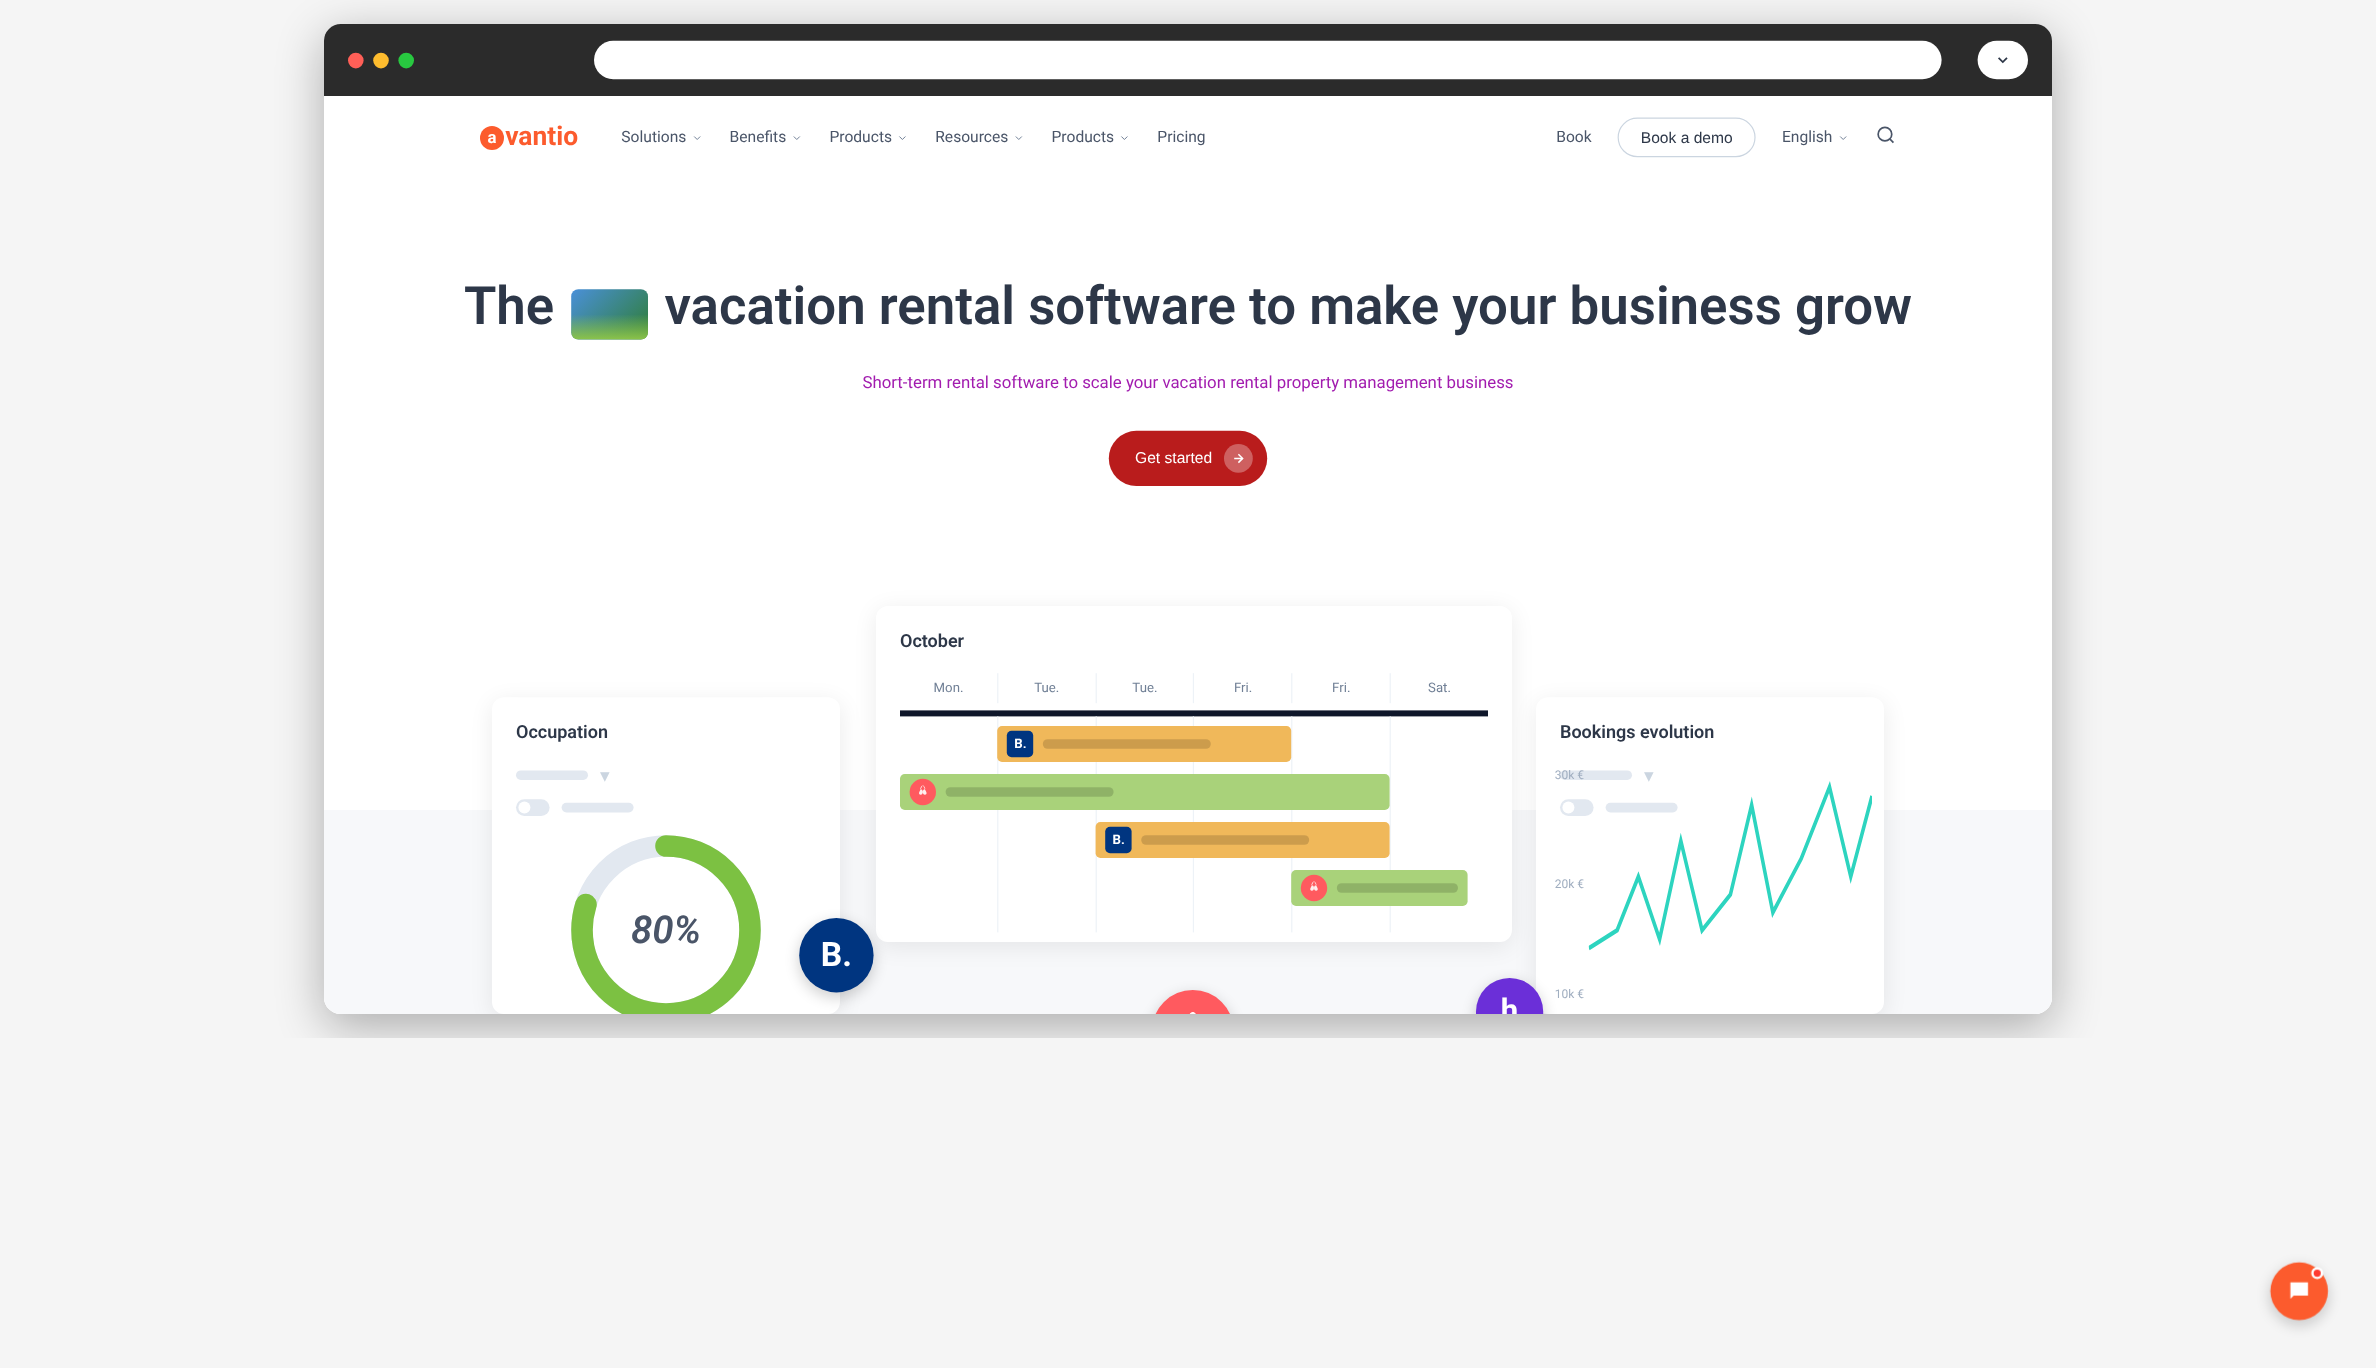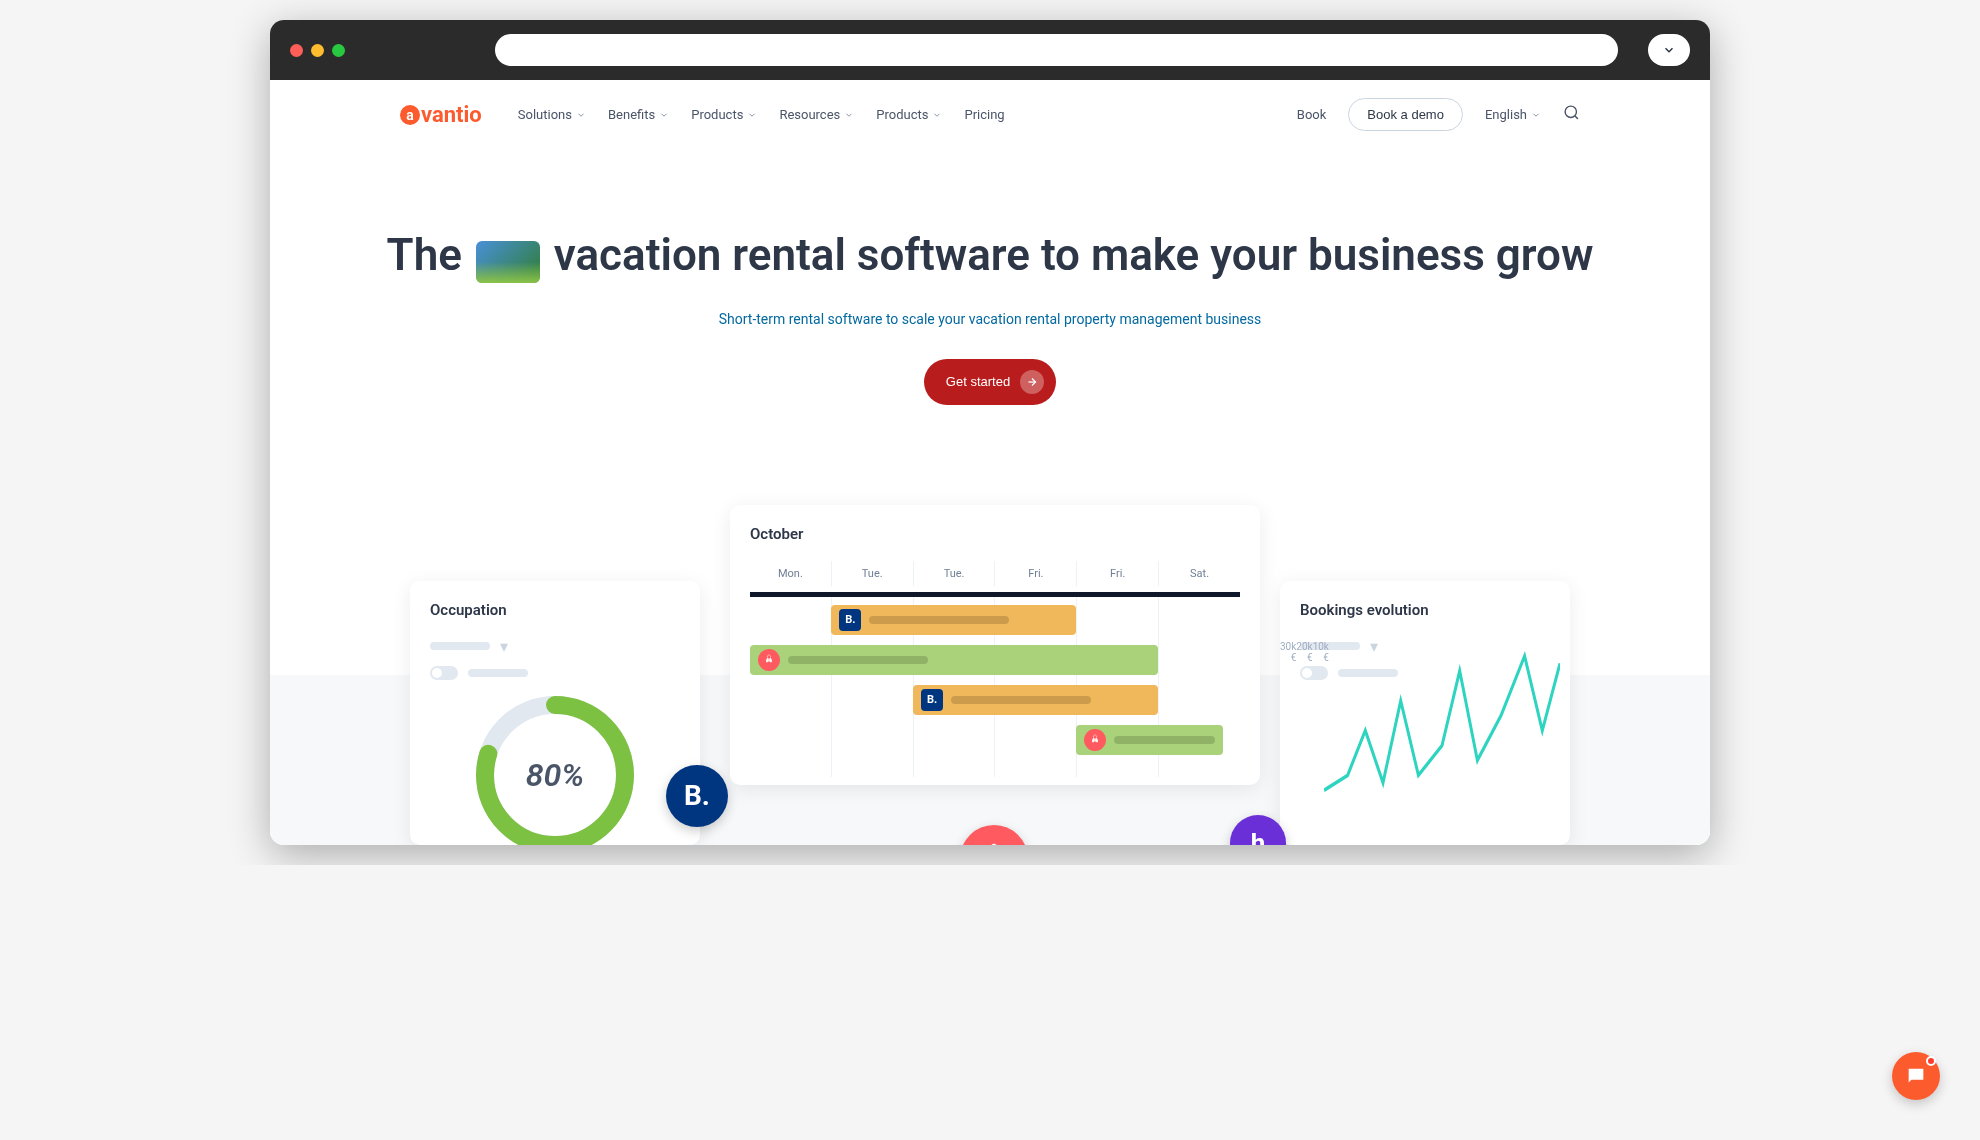--- a/index.html
+++ b/index.html
@@ -21,21 +21,21 @@
 .nav-item { color: #4a5568; font-size: 13px; display: flex; align-items: center; gap: 4px; cursor: pointer; }
 .nav-right { margin-left: auto; display: flex; align-items: center; gap: 22px; }
 .login-link { color: #4a5568; font-size: 13px; cursor: pointer; }
 .demo-btn { border: 1px solid #cbd5e0; border-radius: 20px; padding: 8px 18px; font-size: 13px; color: #2d3748; cursor: pointer; background: #fff; }
 .lang { color: #4a5568; font-size: 13px; display: flex; align-items: center; gap: 4px; cursor: pointer; }
 .search-btn { cursor: pointer; }
 .hero { text-align: center; padding: 80px 40px 40px; }
 .hero-title { font-size: 44px; font-weight: 600; color: #2d3748; line-height: 1.2; display: inline; }
 .hero-img { display: inline-block; width: 64px; height: 42px; background: linear-gradient(135deg, #4a90d9 0%, #2e7d32 100%); border-radius: 6px; vertical-align: middle; margin: 0 6px; position: relative; overflow: hidden; }
 .hero-img::after { content: ''; position: absolute; bottom: 0; left: 0; right: 0; height: 50%; background: linear-gradient(to top, #8bc34a, transparent); }
-.hero-sub { color: #0369a1; font-size: 14px; margin-top: 28px; }
+.hero-sub { color: #a21caf; font-size: 14px; margin-top: 28px; }
 .cta-btn { display: inline-flex; align-items: center; gap: 10px; background: #b91c1c; color: #fff; border: none; border-radius: 24px; padding: 11px 12px 11px 22px; font-size: 13px; margin-top: 32px; cursor: pointer; }
 .cta-arrow { width: 24px; height: 24px; border-radius: 50%; background: rgba(255,255,255,0.3); display: flex; align-items: center; justify-content: center; }
 .dashboard-area { position: relative; height: 340px; margin-top: 60px; background: linear-gradient(to bottom, #fff 0%, #fff 50%, #f7f8fa 50%, #f7f8fa 100%); }
 .card { position: absolute; background: #fff; border-radius: 10px; box-shadow: 0 4px 20px rgba(0,0,0,0.08); padding: 20px; }
 .card-occupation { left: 140px; top: 76px; width: 290px; height: 264px; }
 .card-calendar { left: 460px; top: 0; width: 530px; height: 280px; }
 .card-bookings { left: 1010px; top: 76px; width: 290px; height: 264px; }
 .card-title { font-size: 15px; font-weight: 600; color: #2d3748; margin-bottom: 18px; }
 .skeleton-row { display: flex; align-items: center; gap: 10px; margin-bottom: 10px; }
 .sk-bar { height: 8px; background: #e2e8f0; border-radius: 4px; }
@@ -57,21 +57,21 @@
 .booking-bar.orange { background: #f0b85a; }
 .booking-bar.green { background: #a9d27a; }
 .booking-icon { width: 22px; height: 22px; border-radius: 4px; display: flex; align-items: center; justify-content: center; font-size: 11px; font-weight: 700; color: #fff; flex-shrink: 0; }
 .booking-icon.booking { background: #003580; }
 .booking-icon.airbnb { background: #ff5a5f; border-radius: 50%; }
 .bar-inner { height: 8px; background: rgba(0,0,0,0.15); border-radius: 4px; flex: 1; max-width: 140px; }
 .floating-badge { position: absolute; width: 62px; height: 62px; border-radius: 50%; display: flex; align-items: center; justify-content: center; color: #fff; font-weight: 700; font-size: 28px; box-shadow: 0 4px 12px rgba(0,0,0,0.2); }
 .badge-booking { background: #003580; left: 396px; top: 260px; }
 .badge-airbnb { background: #ff5a5f; left: 690px; top: 320px; width: 68px; height: 68px; }
 .badge-h { background: #6b2fd8; left: 960px; top: 310px; width: 56px; height: 56px; font-size: 26px; }
-.y-axis { position: absolute; left: 0; top: 60px; bottom: 10px; width: 40px; display: flex; justify-content: space-between; }
+.y-axis { position: absolute; left: 0; top: 60px; bottom: 10px; width: 40px; display: flex; flex-direction: column; justify-content: space-between; }
 .y-tick { font-size: 10px; color: #a0aec0; text-align: right; }
 .line-chart { position: absolute; left: 44px; right: 10px; top: 60px; bottom: 10px; }
 .chat-widget { position: fixed; bottom: 40px; right: 40px; width: 48px; height: 48px; border-radius: 50%; background: #fc5b2d; display: flex; align-items: center; justify-content: center; box-shadow: 0 4px 12px rgba(0,0,0,0.2); cursor: pointer; }
 .chat-dot { position: absolute; top: 4px; right: 4px; width: 10px; height: 10px; border-radius: 50%; background: #ff3b30; border: 2px solid #fff; }
 .chevron { display: inline-block; }
 </style>
 </head>
 <body>
 
 <div class="browser-window">

